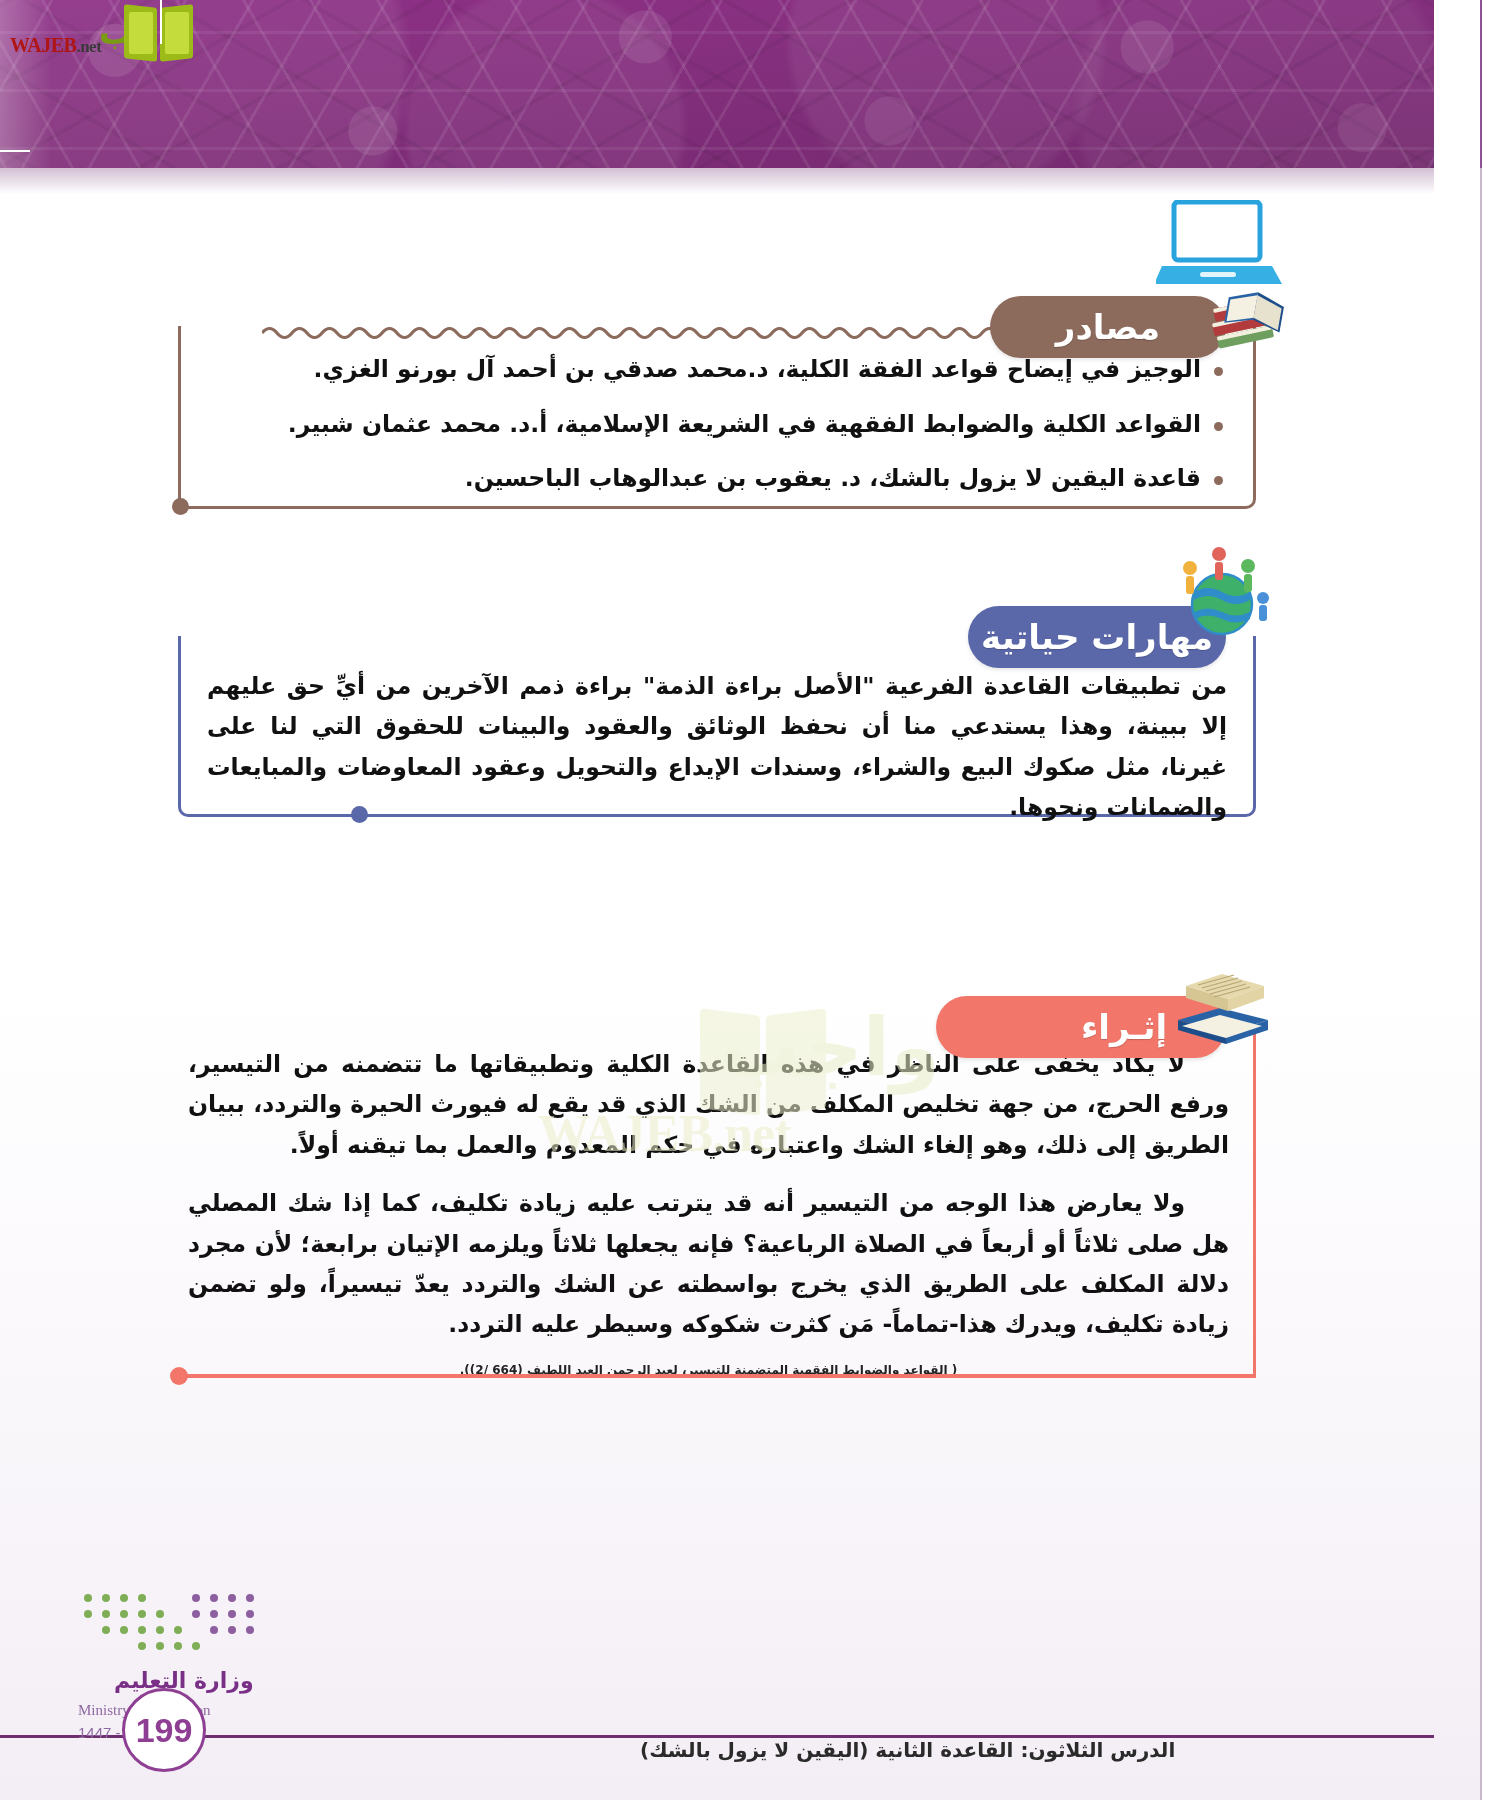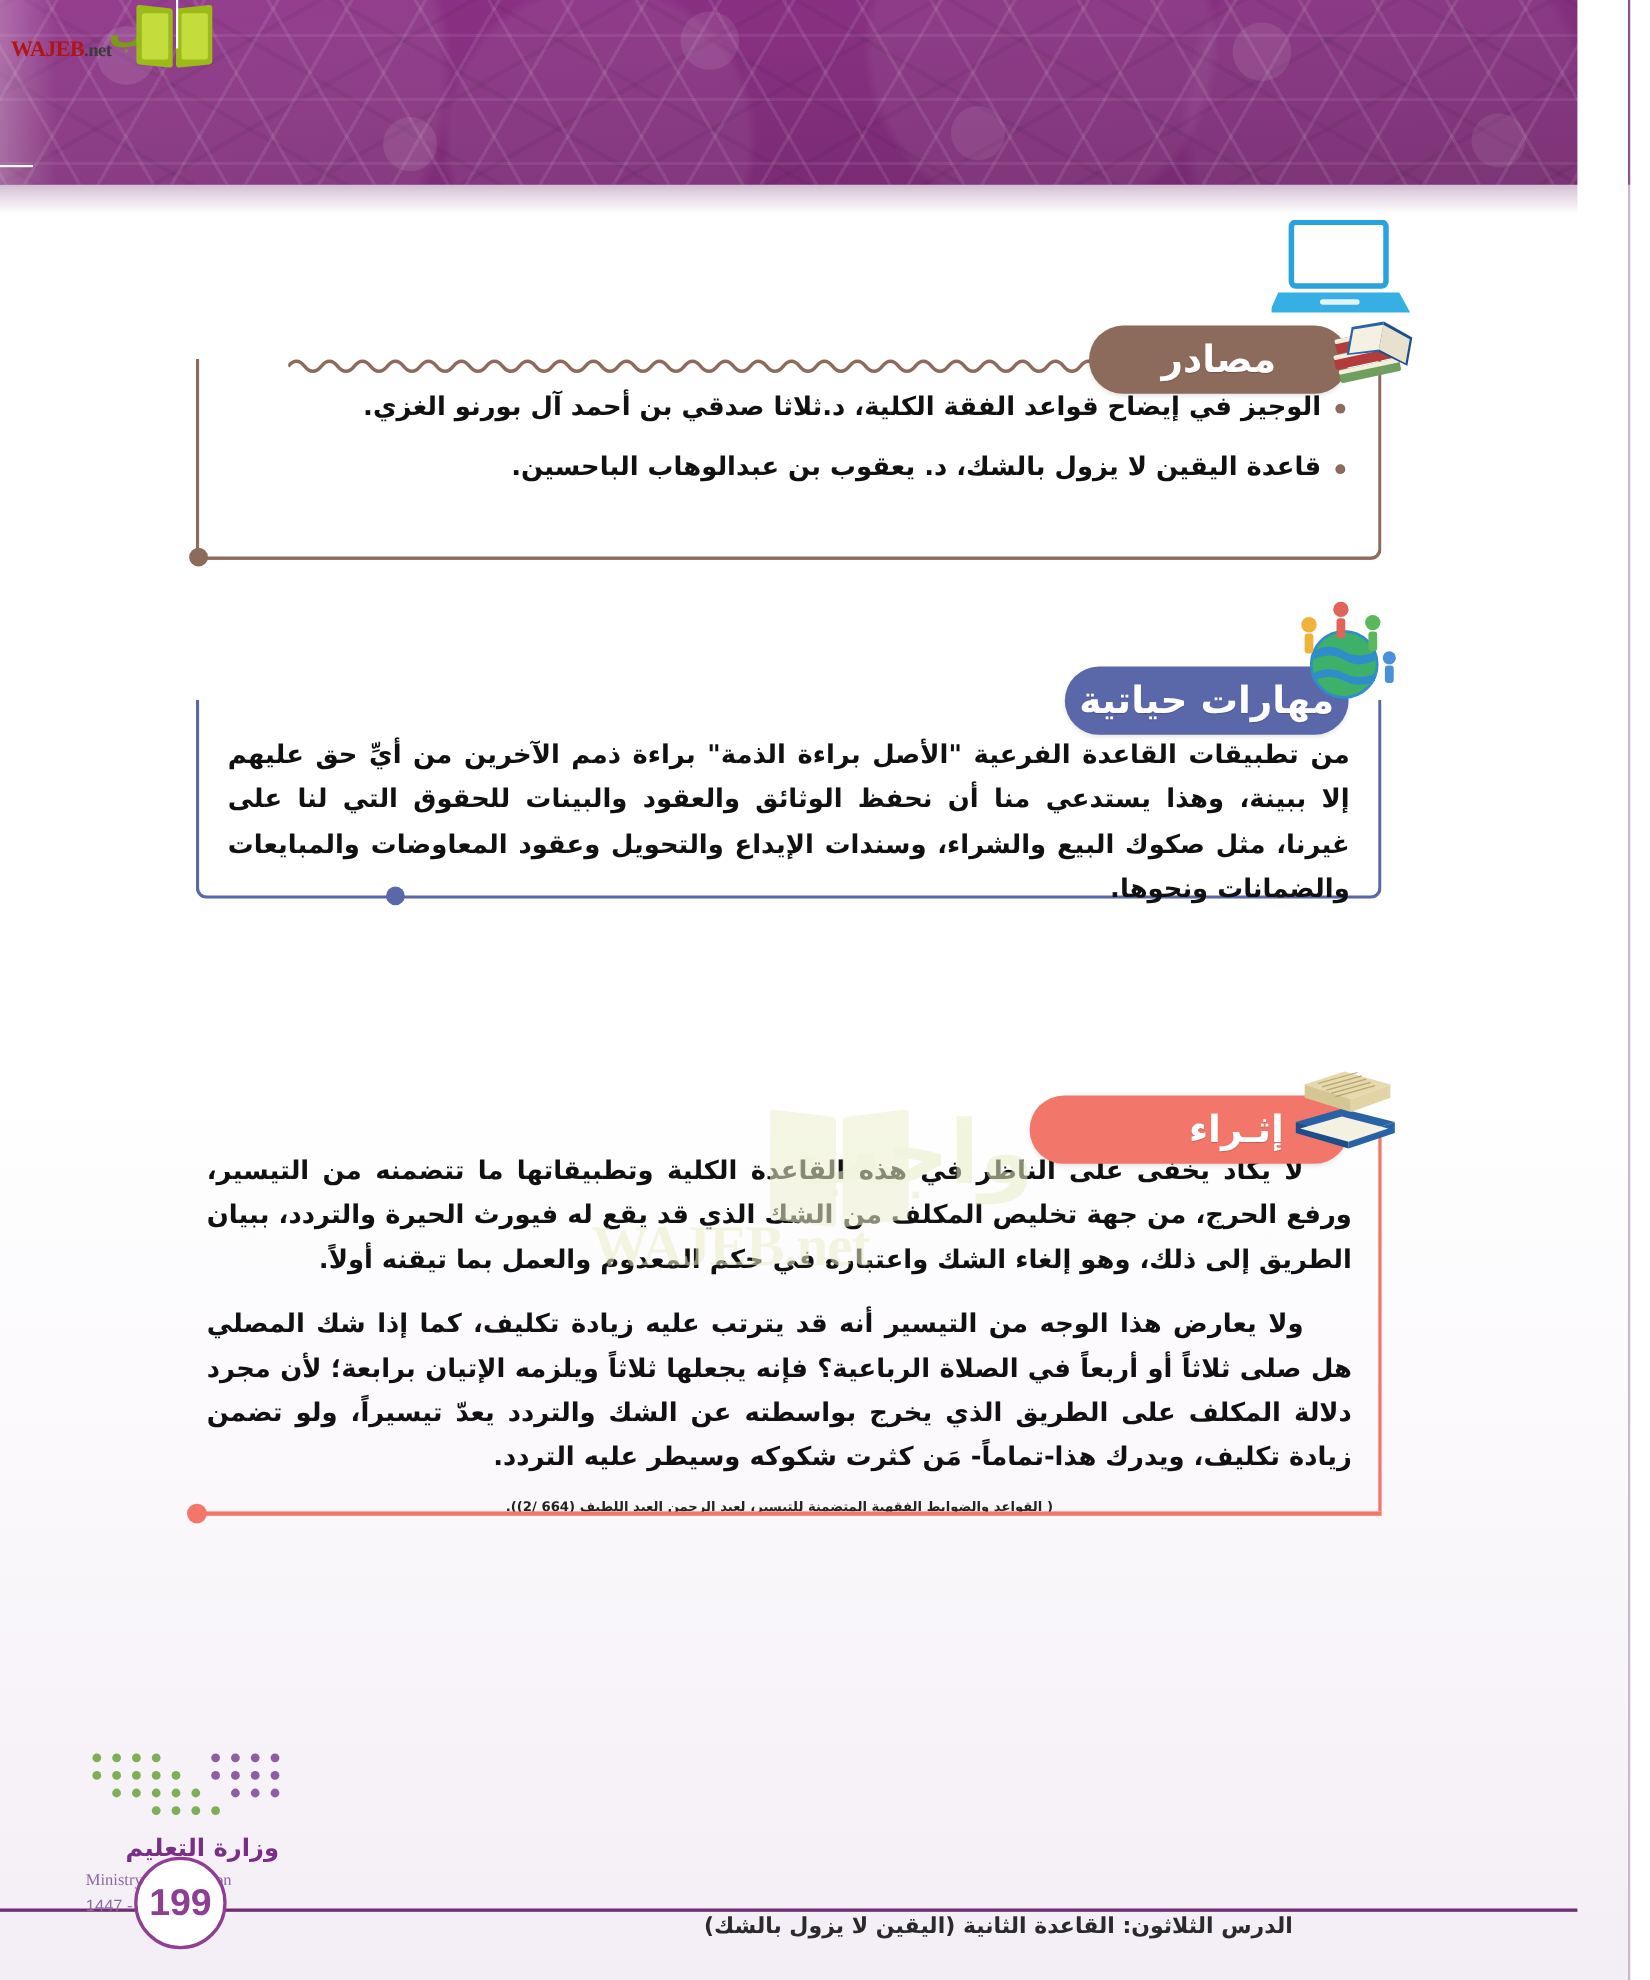--- a/index.html
+++ b/index.html
@@ -331,21 +331,22 @@
             <path d="M2 26 L30 16 L30 44 L2 52 Z" fill="#2a63a5"></path>
             <path d="M58 26 L30 16 L30 44 L58 52 Z" fill="#1d4e8a"></path>
             <path d="M4 28 L30 19 L30 42 L4 50 Z" fill="#f4f1e2"></path>
             <path d="M56 28 L30 19 L30 42 L56 50 Z" fill="#e7e2ce"></path>
           </g>
         </svg>
       </div>
 
       <div class="box-sources">
         <ul class="sources-list">
-          <li>الوجيز في إيضاح قواعد الفقة الكلية، د.ثلاثا صدقي بن أحمد آل بورنو الغزي.</li>
+          <li>الوجيز في إيضاح قواعد الفقة الكلية، د.محمد صدقي بن أحمد آل بورنو الغزي.</li>
+          <li>القواعد الكلية والضوابط الفقهية في الشريعة الإسلامية، أ.د. محمد عثمان شبير.</li>
           <li>قاعدة اليقين لا يزول بالشك، د. يعقوب بن عبدالوهاب الباحسين.</li>
         </ul>
         <span class="end-dot-brown" style="right:auto;left:-9px;"></span>
       </div>
     </div>
 
     <div class="section" style="position:absolute;right:0;left:0;top:430px;height:260px;">
 
       <div class="badge-row">
         <div class="badge badge-life">

